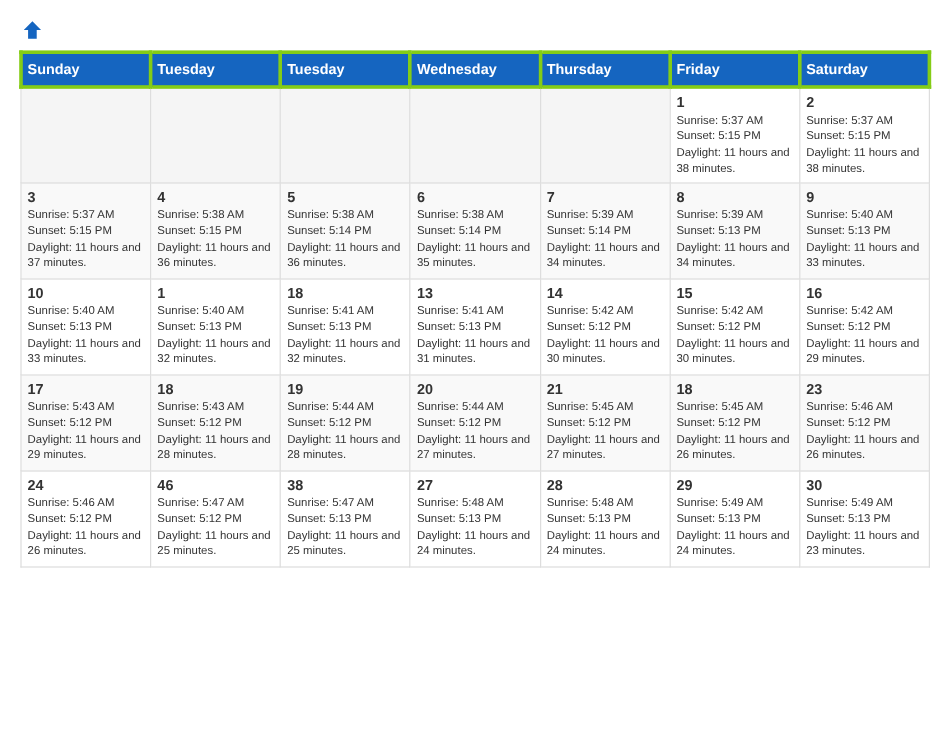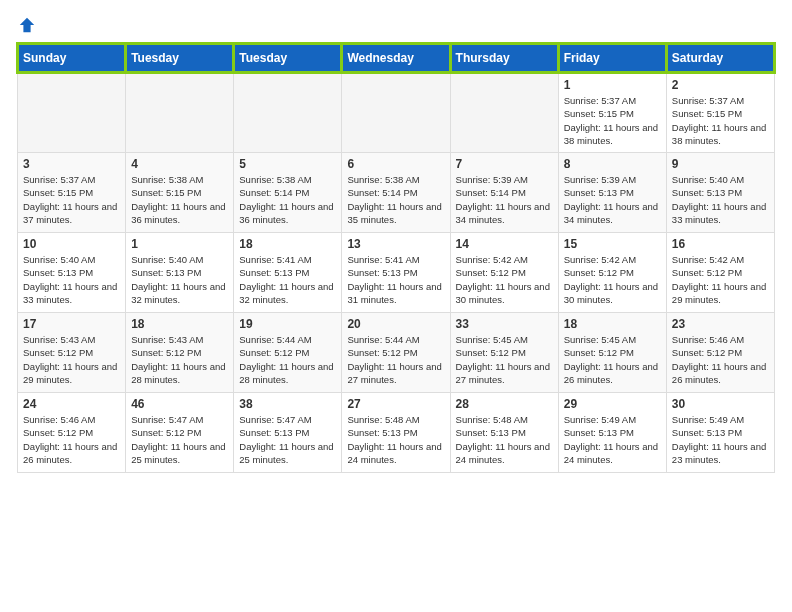--- a/index.html
+++ b/index.html
@@ -254,21 +254,21 @@
 Sunset: 5:12 PM
 Daylight: 11 hours and 28 minutes.</div>
         </td>
         <td>
           <span class="day-number">20</span>
           <div class="day-info" style="white-space: pre-line;">Sunrise: 5:44 AM
 Sunset: 5:12 PM
 Daylight: 11 hours and 27 minutes.</div>
         </td>
         <td>
-          <span class="day-number">33</span>
+          <span class="day-number">21</span>
           <div class="day-info" style="white-space: pre-line;">Sunrise: 5:45 AM
 Sunset: 5:12 PM
 Daylight: 11 hours and 27 minutes.</div>
         </td>
         <td>
           <span class="day-number">18</span>
           <div class="day-info" style="white-space: pre-line;">Sunrise: 5:45 AM
 Sunset: 5:12 PM
 Daylight: 11 hours and 26 minutes.</div>
         </td>

